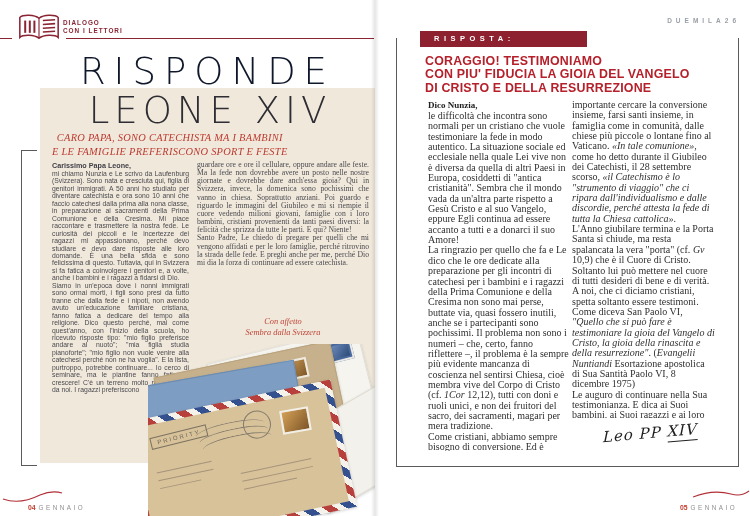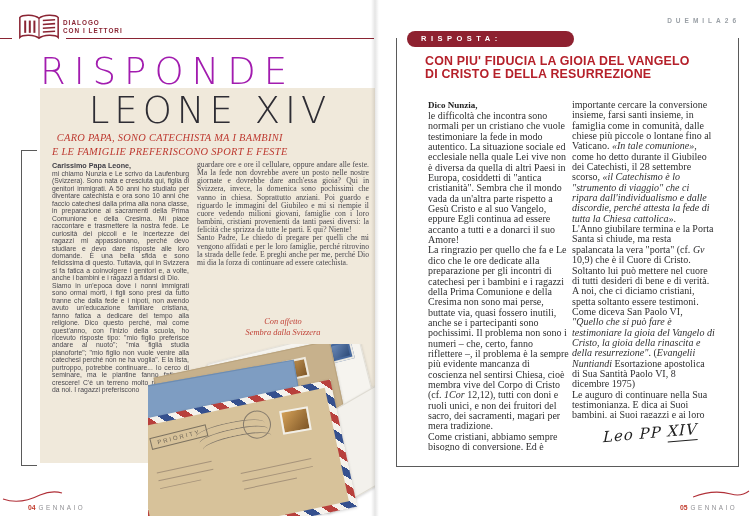--- a/index.html
+++ b/index.html
@@ -5,21 +5,21 @@
   html,body{margin:0;padding:0;background:#ffffff;}
   #spread{position:relative;width:750px;height:516px;background:#ffffff;overflow:hidden;
           font-family:"Liberation Sans",sans-serif;}
   .abs{position:absolute;}
 
   
   .kicker-label{font-size:6.4px;letter-spacing:1px;color:#8a2433;font-weight:bold;line-height:7.5px;}
   .header-rule{height:0;border-top:1px solid #8a2433;}
   .icon-plate{background:#ffffff;padding:0 4px;}
   .big-title{font-family:"DejaVu Sans","Liberation Sans",sans-serif;font-weight:200;
-             font-size:37px;letter-spacing:8px;color:#a21caf;text-align:left;white-space:nowrap;}
+             font-size:37px;letter-spacing:8px;color:#0f172a;text-align:right;white-space:nowrap;}
   .big-title2{font-family:"DejaVu Sans","Liberation Sans",sans-serif;font-weight:200;
              font-size:37px;letter-spacing:5px;color:#2e2d34;text-align:center;white-space:nowrap;}
   .beige{background:#f0e9db;}
   .letter-heading{font-family:"Liberation Serif",serif;font-style:italic;font-size:10.4px;
                   line-height:13.5px;color:#bd3a31;letter-spacing:.3px;}
   .salut-sans{font-size:7.2px;font-weight:bold;color:#3f3e46;}
   .bodycol-sans{color:#4a4950;text-align:justify;white-space:pre-line;overflow:hidden;}
   .col1-sans{font-size:6.8px;line-height:7.45px;}
   .col2-sans{font-size:7.7px;line-height:8.15px;font-family:Liberation Serif, serif;}
   .closing{font-family:"Liberation Serif",serif;font-style:italic;font-size:8.4px;line-height:10.5px;
@@ -147,23 +147,24 @@
   </div>
 
   <div class="abs gutter" style="left:371px;top:0;width:8px;height:516px;"></div>
 
   <div class="abs" style="left:375px;top:0;width:375px;height:516px;">
 
     <div class="abs duemila" style="right:10px;top:17px;">DUEMILA26</div>
 
     <div class="abs frame-right" style="left:21px;top:38px;width:341px;height:428px;"></div>
 
-    <div class="abs risposta-box" style="left:32px;top:31px;width:153px;height:16px;border-radius:8px;">RISPOSTA:</div>
+    <div class="abs risposta-box" style="left:45px;top:31px;width:153px;height:16px;">RISPOSTA:</div>
 
     <div class="abs" style="left:50px;top:55px;">
+      <div class="answer-title">CORAGGIO! TESTIMONIAMO</div>
       <div class="answer-title">CON PIU' FIDUCIA LA GIOIA DEL VANGELO</div>
       <div class="answer-title">DI CRISTO E DELLA RESURREZIONE</div>
     </div>
 
     <div class="abs serif-salut" style="left:53px;top:100px;">Dico Nunzia,</div>
     <div class="abs serif-body" style="left:53px;top:111px;width:141px;height:340px;"><span>le difficoltà che incontra sono normali per un cristiano che vuole testimoniare la fede in modo autentico. La situazione sociale ed ecclesiale nella quale Lei vive non è diversa da quella di altri Paesi in Europa, cosiddetti di "antica cristianità". Sembra che il mondo vada da un'altra parte rispetto a Gesù Cristo e al suo Vangelo, eppure Egli continua ad essere accanto a tutti e a donarci il suo Amore!
 La ringrazio per quello che fa e Le dico che le ore dedicate alla preparazione per gli incontri di catechesi per i bambini e i ragazzi della Prima Comunione e della Cresima non sono mai perse, buttate via, quasi fossero inutili, anche se i partecipanti sono pochissimi. Il problema non sono i numeri – che, certo, fanno riflettere –, il problema è la sempre più evidente mancanza di coscienza nel sentirsi Chiesa, cioè membra vive del Corpo di Cristo (cf. </span><span class="seg-italic">1Cor</span><span> 12,12), tutti con doni e ruoli unici, e non dei fruitori del sacro, dei sacramenti, magari per mera tradizione.
 Come cristiani, abbiamo sempre bisogno di conversione. Ed è</span></div>
     <div class="abs serif-body" style="left:197px;top:100px;width:143px;height:318px;"><span>importante cercare la conversione insieme, farsi santi insieme, in famiglia come in comunità, dalle chiese più piccole o lontane fino al Vaticano. </span><span class="seg-italic">«In tale comunione»</span><span>, come ho detto durante il Giubileo dei Catechisti, il 28 settembre scorso, </span><span class="seg-italic">«il Catechismo è lo "strumento di viaggio" che ci ripara dall'individualismo e dalle discordie, perché attesta la fede di tutta la Chiesa cattolica»</span><span>.
 L'Anno giubilare termina e la Porta Santa si chiude, ma resta spalancata la vera "porta" (cf. </span><span class="seg-italic">Gv</span><span> 10,9) che è il Cuore di Cristo. Soltanto lui può mettere nel cuore di tutti desideri di bene e di verità. A noi, che ci diciamo cristiani, spetta soltanto essere testimoni. Come diceva San Paolo VI, </span><span class="seg-italic">"Quello che si può fare è testimoniare la gioia del Vangelo di Cristo, la gioia della rinascita e della resurrezione"</span><span>. (</span><span class="seg-italic">Evangelii Nuntiandi</span><span> Esortazione apostolica di Sua Santità Paolo VI, 8 dicembre 1975)

